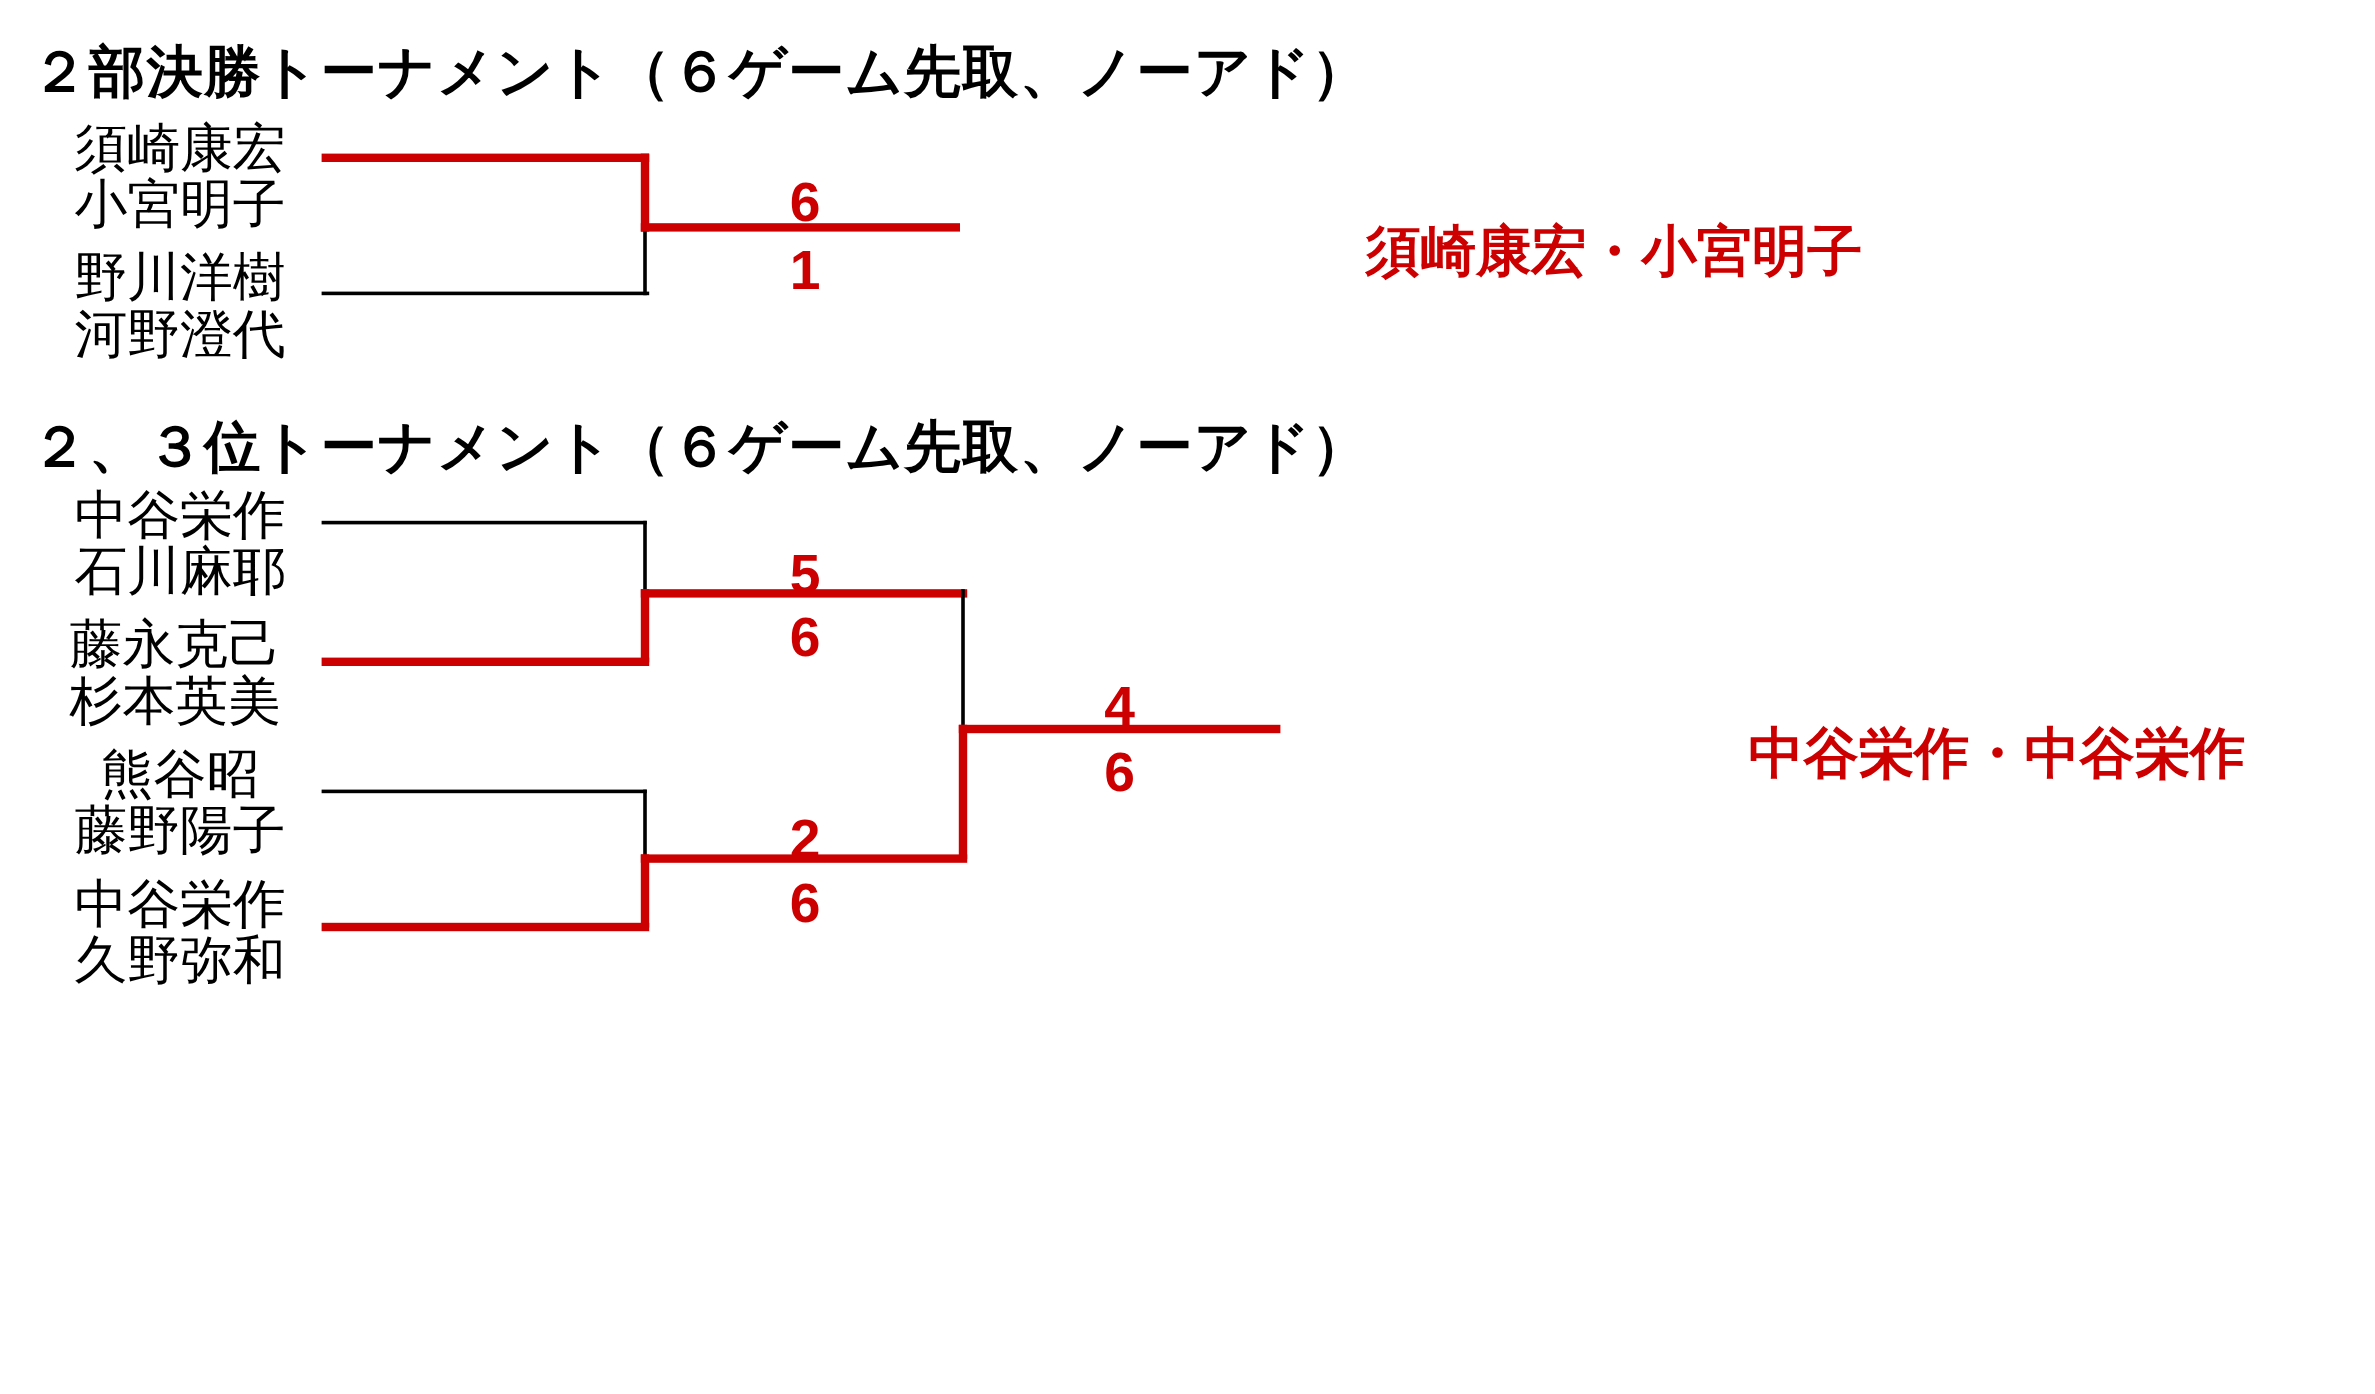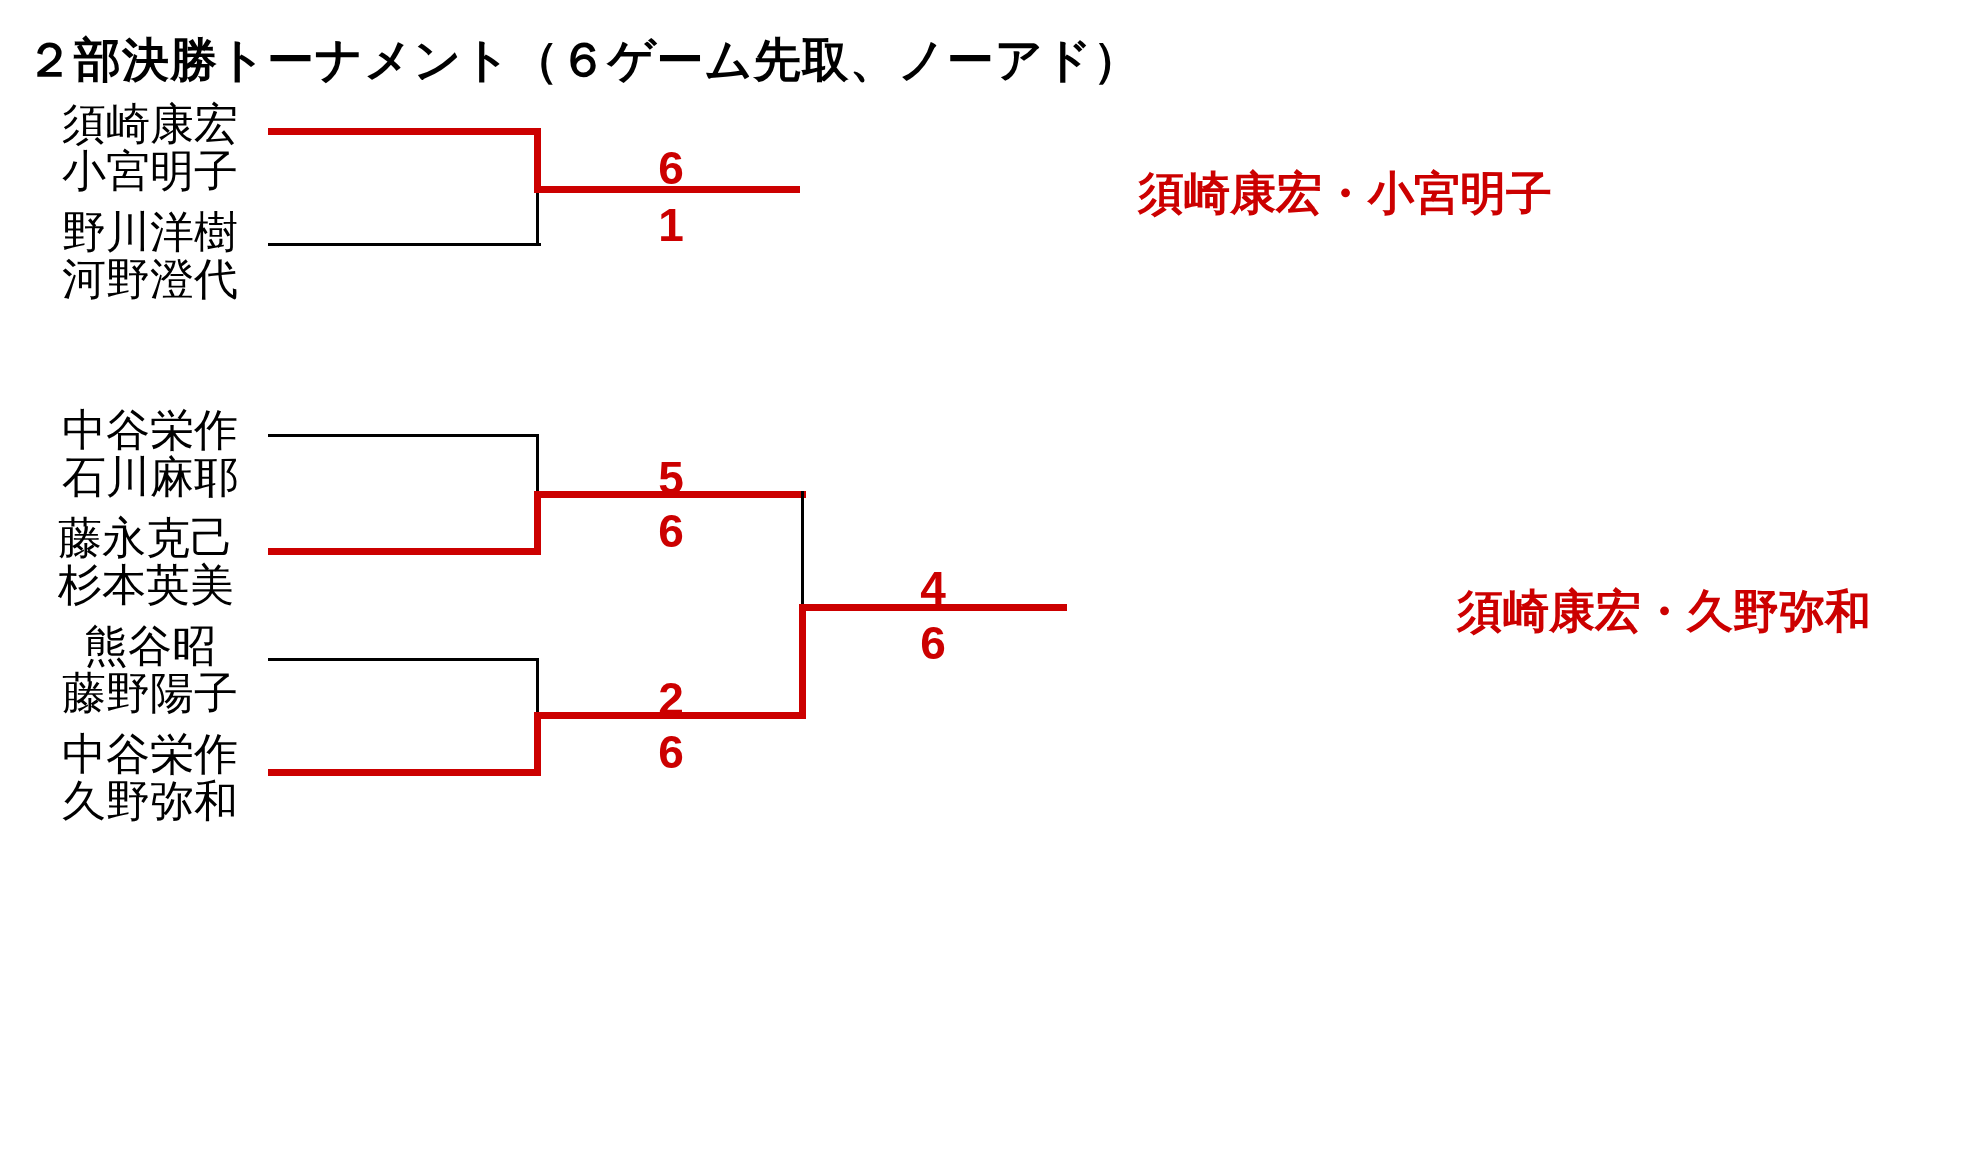--- a/index.html
+++ b/index.html
@@ -46,20 +46,21 @@
     width:40px;
   }
 
   .winner{
     position:absolute;
     font-size:46px;
     font-weight:700;
     color:#cc0000;
     white-space:nowrap;
     line-height:1;
+    margin-top:16px;
   }
 
   
   .hline{position:absolute;height:7px;background:#cc0000;}
   .hline.k{height:3px;background:#000000;}
   .vline{position:absolute;width:7px;background:#cc0000;}
   .vline.k{width:3px;background:#000000;}
 </style>
 </head>
 <body>
@@ -82,20 +83,21 @@
   <div class="hline k" style="left:268px;top:243px;width:273px;"></div>
   <div class="vline" style="left:534px;top:128px;height:65px;"></div>
   <div class="vline k" style="left:536px;top:188px;height:58px;"></div>
   <div class="hline" style="left:534px;top:186px;width:266px;"></div>
 
   <div class="score" style="left:651px;top:145px;">6</div>
   <div class="score" style="left:651px;top:202px;">1</div>
 
   <div class="winner" style="left:1138px;top:170px;">須崎康宏・小宮明子</div>
 
+  <div class="heading" style="left:26px;top:348px;">２、３位トーナメント（６ゲーム先取、ノーアド）</div>
 
   <div class="team" style="left:20px;top:406px;">
     <span class="ln">中谷栄作</span>
     <span class="ln">石川麻耶</span>
   </div>
 
   <div class="team" style="left:16px;top:514px;">
     <span class="ln">藤永克己</span>
     <span class="ln">杉本英美</span>
   </div>
@@ -128,15 +130,15 @@
   <div class="score" style="left:651px;top:676px;">2</div>
   <div class="score" style="left:651px;top:729px;">6</div>
 
   <div class="vline k" style="left:801px;top:491px;height:115px;"></div>
   <div class="vline" style="left:799px;top:604px;height:112px;"></div>
   <div class="hline" style="left:799px;top:604px;width:268px;"></div>
 
   <div class="score" style="left:913px;top:565px;">4</div>
   <div class="score" style="left:913px;top:620px;">6</div>
 
-  <div class="winner" style="left:1457px;top:588px;">須崎康宏・久野弥和</div>
+  <div class="winner" style="left:1457px;top:588px;">中谷栄作・中谷栄作</div>
 
 </div>
 
 </body></html>

